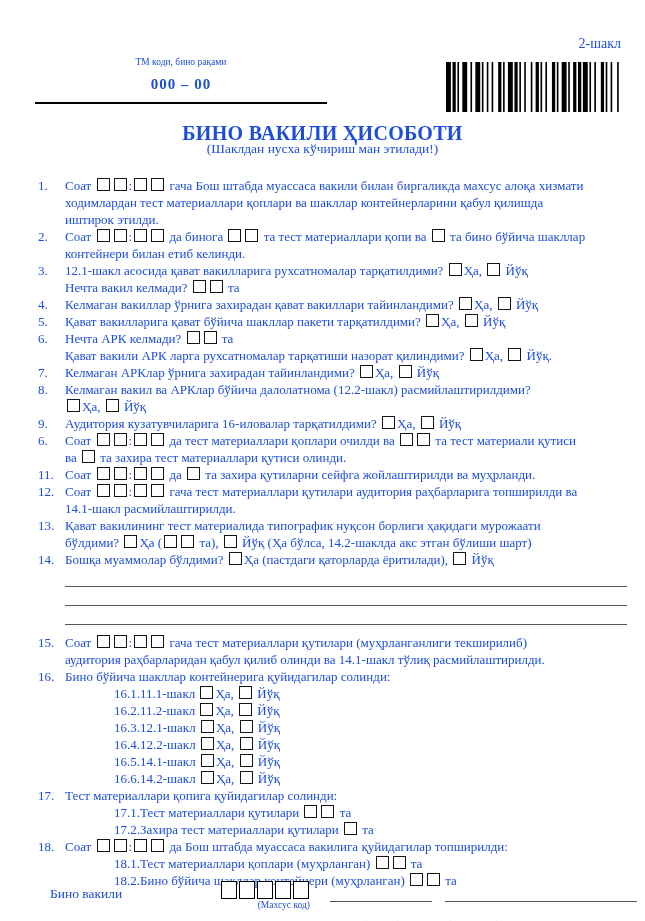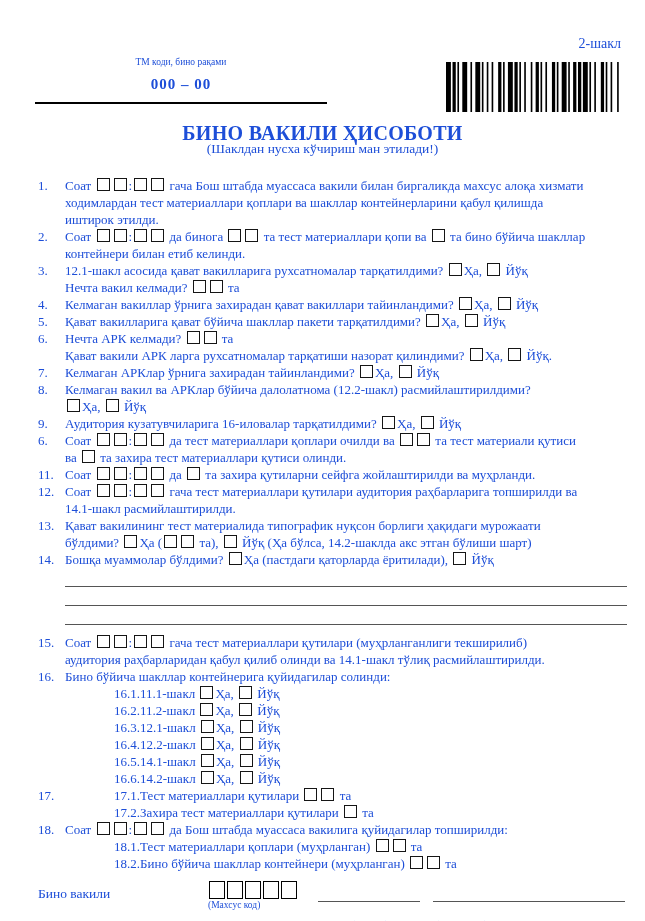--- a/index.html
+++ b/index.html
@@ -18,23 +18,23 @@
   .item{display:flex;}
   .num{flex:0 0 27px;}
   .content{flex:1;min-width:0;}
   .line{white-space:nowrap;}
   .subrow{padding-left:38px;white-space:nowrap;}
   .subnum{display:inline-block;width:37px;text-align:right;}
   .cb{display:inline-block;width:11px;height:11px;border:1.4px solid #151515;
       vertical-align:-1px;margin:0 2px;background:#fff;}
   .writein{height:18px;border-bottom:1.3px solid #555;}
   .has-writein{margin-bottom:9px;}
-  .footer{position:absolute;left:0;top:880px;width:539px;height:41px;}
+  .footer{position:absolute;left:12px;top:880px;width:539px;height:41px;}
   .f-label{position:absolute;left:38px;top:6px;font-size:13.5px;}
-  .f-boxes{position:absolute;left:208px;top:1px;text-align:left;}
+  .f-boxes{position:absolute;left:208px;top:1px;text-align:right;}
   .f-box{display:inline-block;width:14px;height:16px;border:1.7px solid #000;
          margin:0 1px;vertical-align:top;background:#fff;}
   .f-caption{font-size:9.5px;margin-top:1px;}
   .f-ital{font-style:italic;font-size:15px;margin-top:16px;}
   .f-sig{position:absolute;left:318px;top:0;width:102px;text-align:center;}
   .f-fio{position:absolute;left:433px;top:0;width:192px;text-align:left;}
   .f-line{border-bottom:1.3px solid #555;height:21px;}
 </style>
 </head>
 <body>
@@ -198,20 +198,21 @@
           <div class="subrow"><span class="subnum">16.2.</span><div class="subtext" style="display: inline;">11.2-шакл <span class="cb"></span>Ҳа, <span class="cb"></span> Йўқ</div></div>
           <div class="subrow"><span class="subnum">16.3.</span><div class="subtext" style="display: inline;">12.1-шакл <span class="cb"></span>Ҳа, <span class="cb"></span> Йўқ</div></div>
           <div class="subrow"><span class="subnum">16.4.</span><div class="subtext" style="display: inline;">12.2-шакл <span class="cb"></span>Ҳа, <span class="cb"></span> Йўқ</div></div>
           <div class="subrow"><span class="subnum">16.5.</span><div class="subtext" style="display: inline;">14.1-шакл <span class="cb"></span>Ҳа, <span class="cb"></span> Йўқ</div></div>
           <div class="subrow"><span class="subnum">16.6.</span><div class="subtext" style="display: inline;">14.2-шакл <span class="cb"></span>Ҳа, <span class="cb"></span> Йўқ</div></div>
         </div>
       </div>
       <div class="item">
         <div class="num">17.</div>
         <div class="content">
+          <div class="line">Тест материаллари қопига қуйидагилар солинди:</div>
           <div class="subrow"><span class="subnum">17.1.</span><div class="subtext" style="display: inline;">Тест материаллари қутилари <span class="cb"></span><span class="cb"></span> та</div></div>
           <div class="subrow"><span class="subnum">17.2.</span><div class="subtext" style="display: inline;">Захира тест материаллари қутилари <span class="cb"></span> та</div></div>
         </div>
       </div>
       <div class="item">
         <div class="num">18.</div>
         <div class="content">
           <div class="line">Соат <span class="cb"></span><span class="cb"></span>:<span class="cb"></span><span class="cb"></span> да Бош штабда муассаса вакилига қуйидагилар топширилди:</div>
           <div class="subrow"><span class="subnum">18.1.</span><div class="subtext" style="display: inline;">Тест материаллари қоплари (муҳрланган) <span class="cb"></span><span class="cb"></span> та</div></div>
           <div class="subrow"><span class="subnum">18.2.</span><div class="subtext" style="display: inline;">Бино бўйича шакллар контейнери (муҳрланган) <span class="cb"></span><span class="cb"></span> та</div></div>

